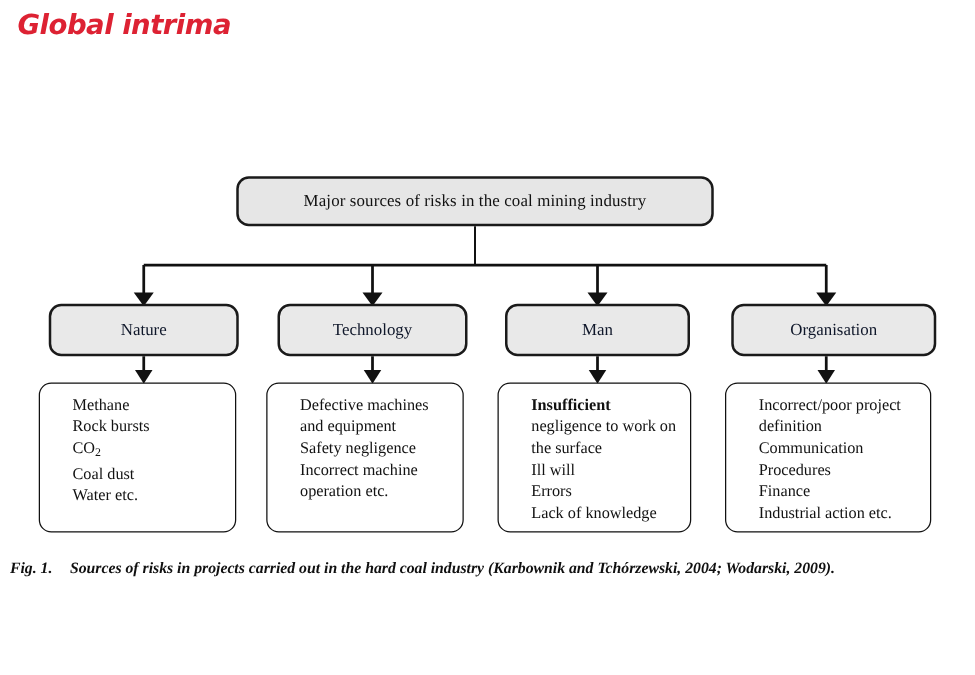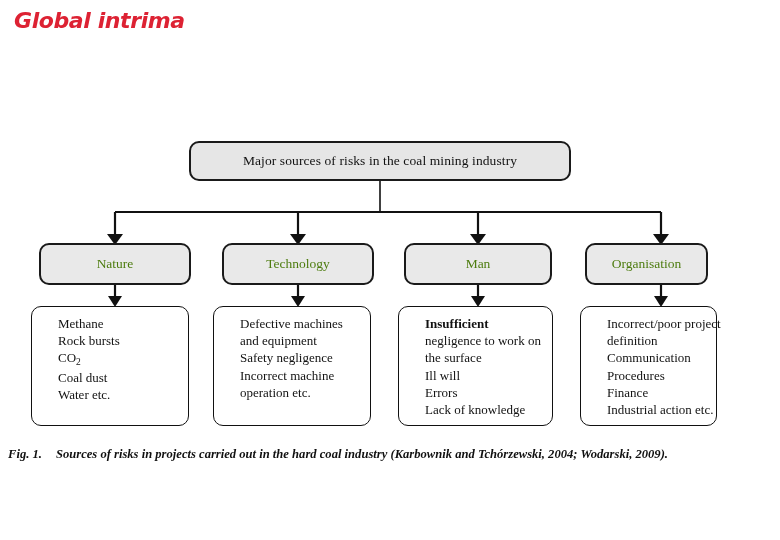--- a/index.html
+++ b/index.html
@@ -70,41 +70,41 @@
   .cat {
     height: 42px;
     background: #e9e9e9;
     border: 2px solid #1a1a1a;
     align-items: center;
     justify-content: center;
     top: 243px;
   }
   .cat .label {
     font-size: 13.5px;
-    color: #4d7c0f;
+    color: #0f172a;
     white-space: nowrap;
   }
   .cat-0 { left: 39px;  width: 152px; }
   .cat-1 { left: 222px; width: 152px; }
   .cat-2 { left: 404px; width: 148px; }
-  .cat-3 { left: 585px; width: 123px; }
+  .cat-3 { left: 585px; width: 164px; }
 
   .det {
     top: 306px;
     height: 120px;
     background: #ffffff;
     border: 1.4px solid #111111;
     flex-direction: column;
     justify-content: flex-start;
     padding: 8px 0 0 26px;
   }
   .det-0 { left: 31px;  width: 158px; }
   .det-1 { left: 213px; width: 158px; }
   .det-2 { left: 398px; width: 155px; }
-  .det-3 { left: 580px; width: 137px; }
+  .det-3 { left: 580px; width: 165px; }
 
   .det .line {
     font-size: 13px;
     line-height: 17.2px;
     color: #121212;
     white-space: nowrap;
   }
   .det .line.bold { font-weight: bold; }
   .det .line sub {
     font-size: 9.5px;

